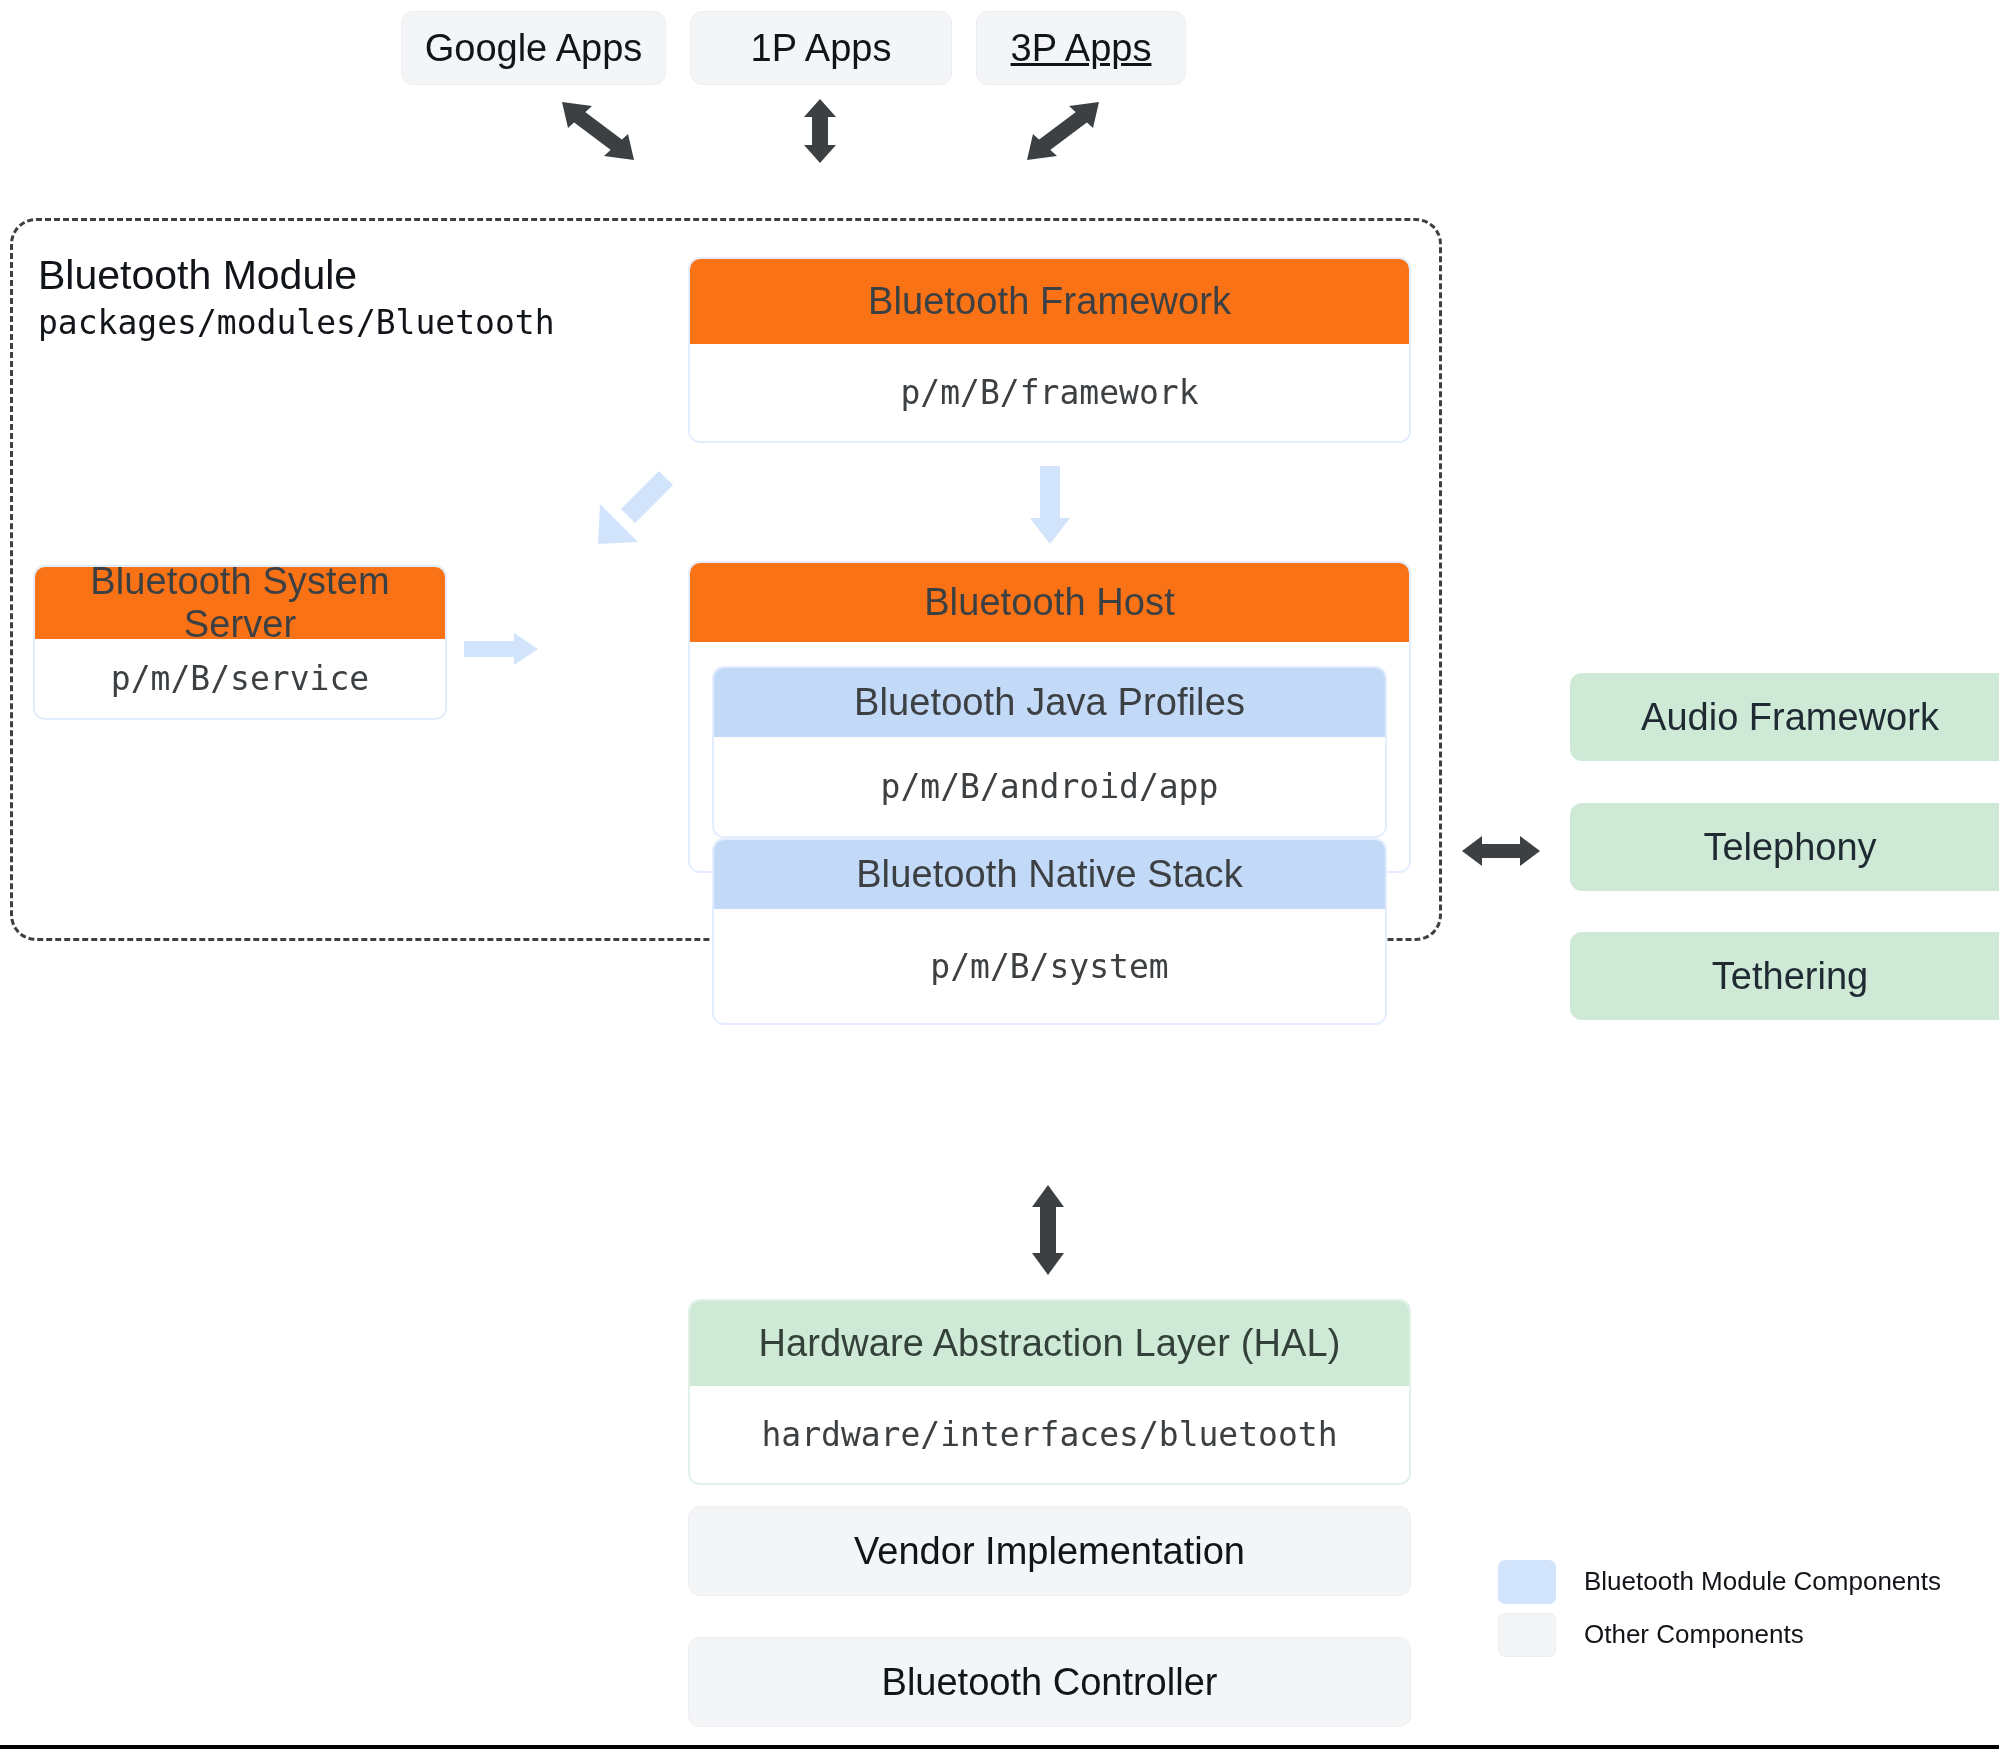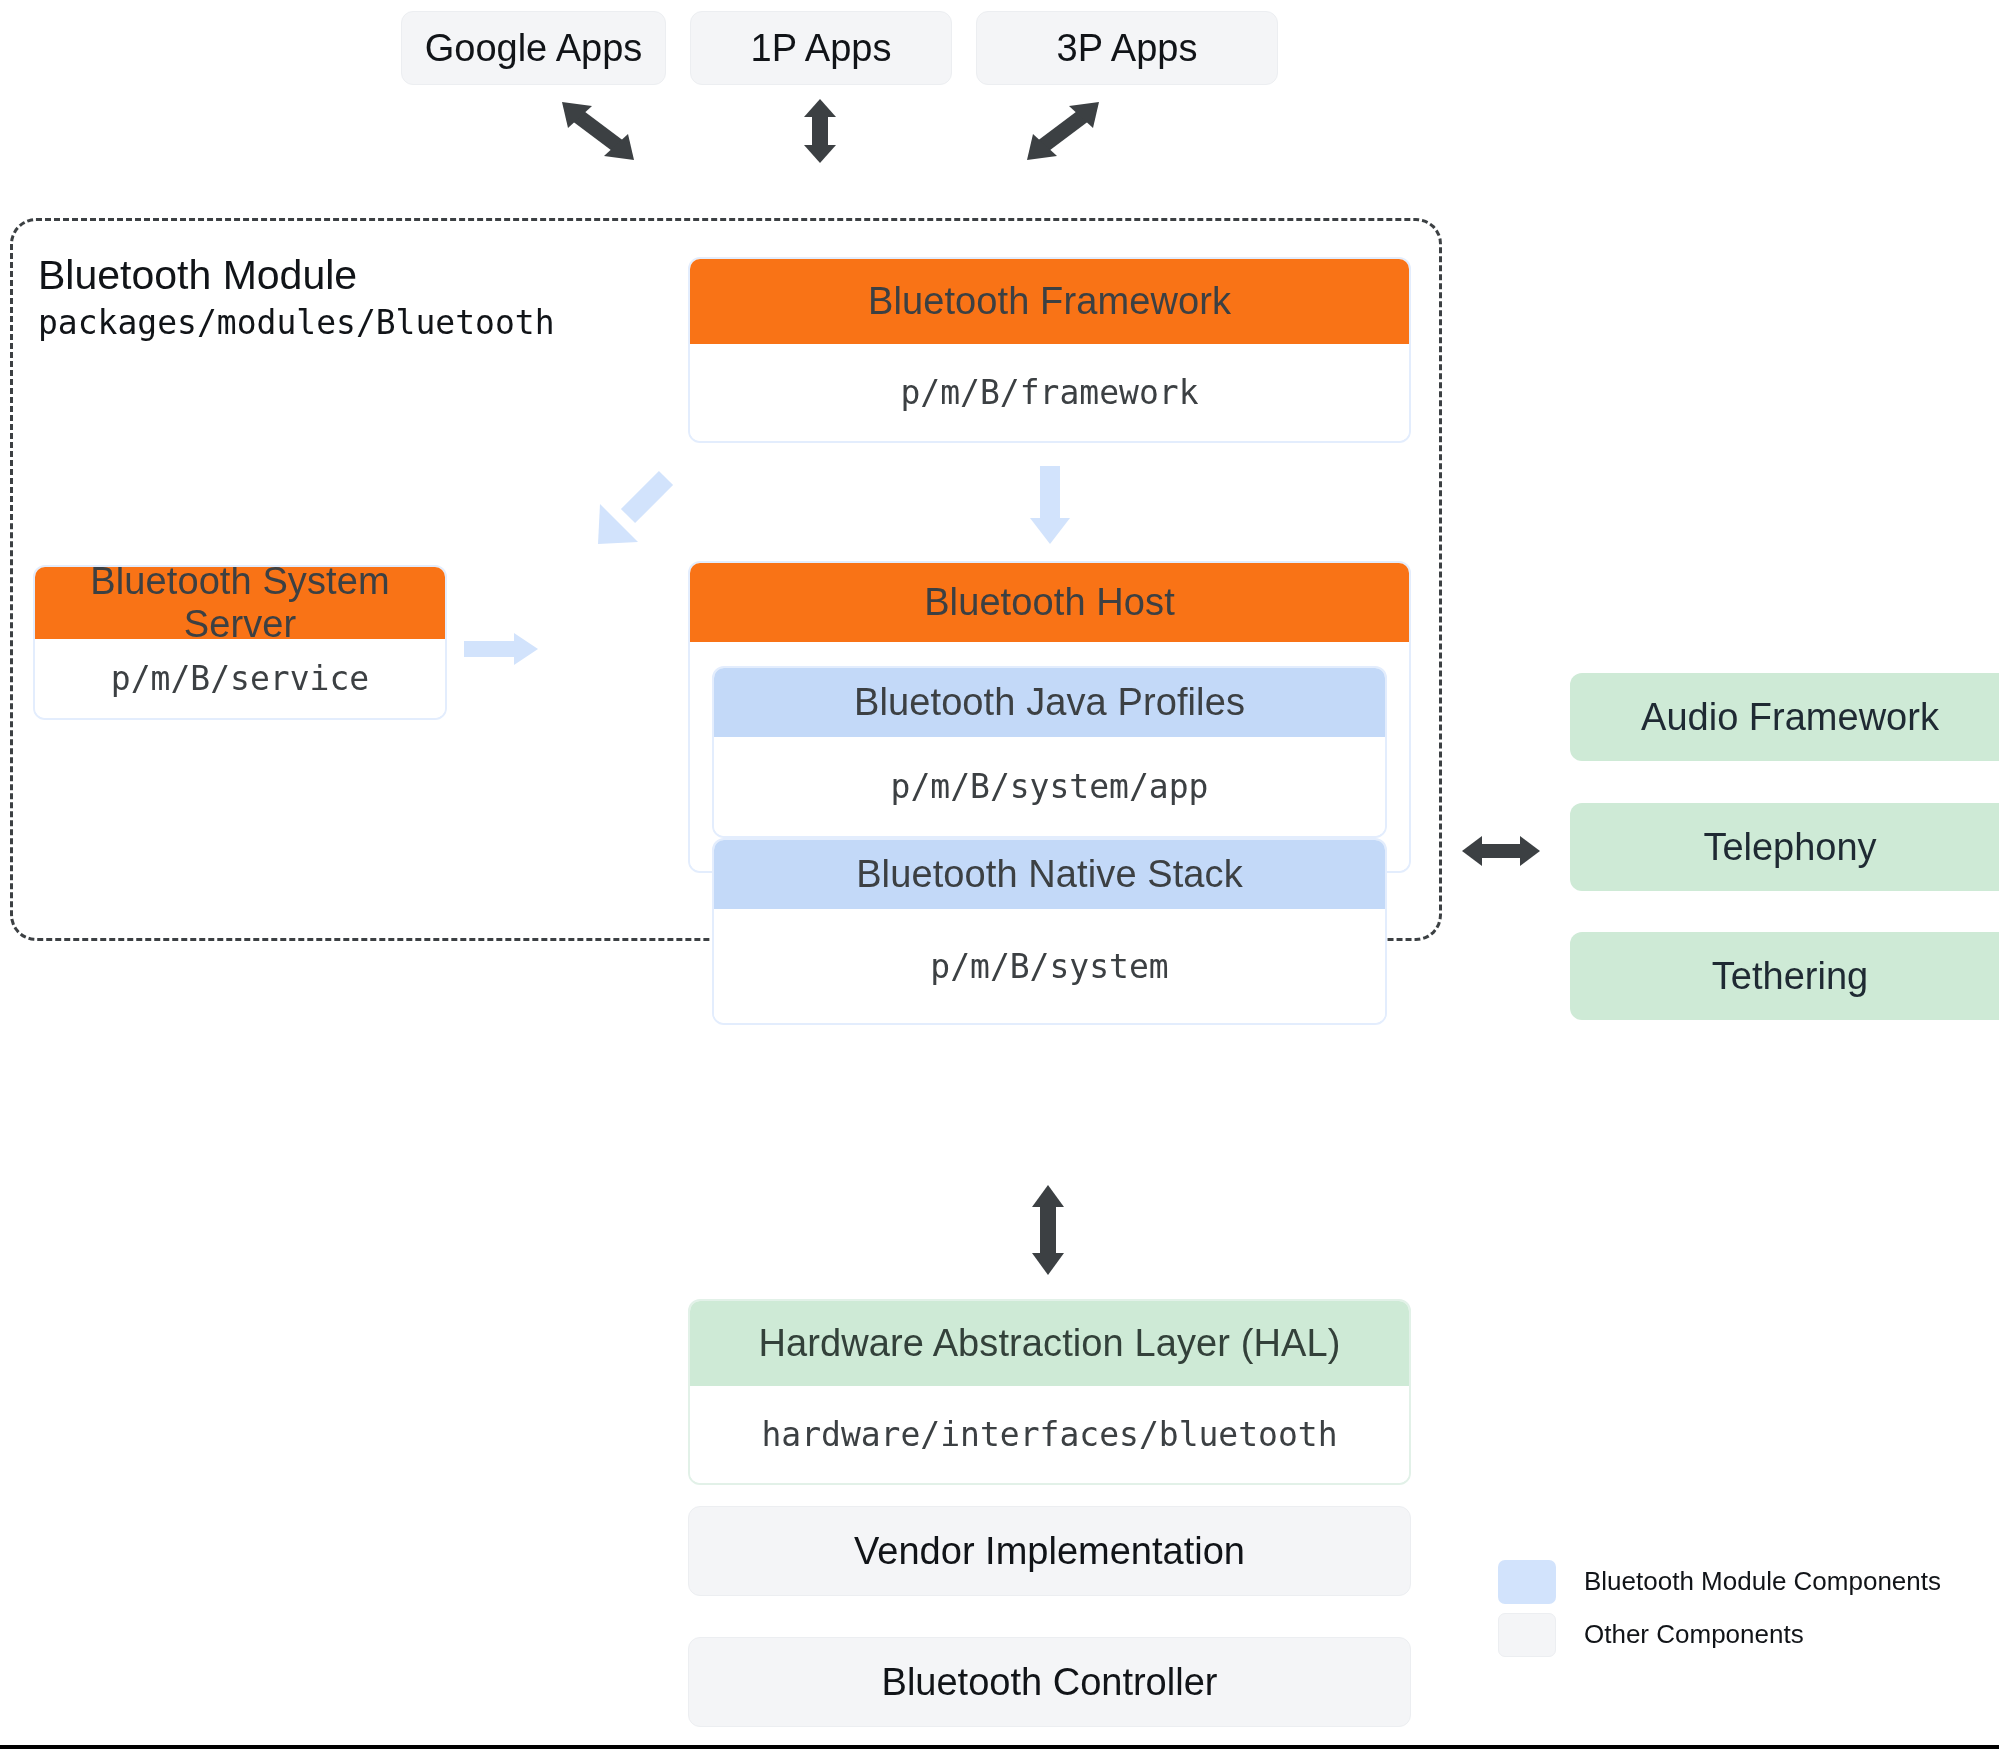--- a/index.html
+++ b/index.html
@@ -116,21 +116,21 @@
 <body>
 
 <div id="root">
 
   <div class="box grey-box" style="left:401px; top:11px; width:265px; height:74px;">
     <span>Google Apps</span>
   </div>
   <div class="box grey-box" style="left:690px; top:11px; width:262px; height:74px;">
     <span>1P Apps</span>
   </div>
-  <div class="box grey-box" style="left:976px; top:11px; width:302px; height:74px;">
+  <div class="box grey-box" style="left:976px; top:11px; width:210px; height:74px;text-decoration:underline;">
     <span>3P Apps</span>
   </div>
 
   <div class="arrow" style="left:558px; top:100px; width:80px; height:62px;">
     <svg width="80" height="62" viewBox="0 0 80 62">
       <g stroke="#3c4043" stroke-width="15" stroke-linecap="butt" fill="none">
         <line x1="16" y1="13" x2="64" y2="49"></line>
       </g>
       <polygon points="4,2 34,6 10,28" fill="#3c4043"></polygon>
       <polygon points="76,60 46,56 70,34" fill="#3c4043"></polygon>
@@ -192,21 +192,21 @@
     </svg>
   </div>
 
   <div class="card blue" style="left:688px; top:561px; width:723px; height:312px;">
     <div class="card-head" style="height:79px;">Bluetooth Host</div>
     <div class="card-body" style="display:block;"></div>
   </div>
 
   <div class="card blue-inner" style="left:712px; top:666px; width:675px; height:172px;">
     <div class="card-head" style="height:69px;">Bluetooth Java Profiles</div>
-    <div class="card-body">p/m/B/system/app</div>
+    <div class="card-body">p/m/B/android/app</div>
   </div>
 
   <div class="card blue-inner" style="left:712px; top:838px; width:675px; height:187px;">
     <div class="card-head" style="height:69px;">Bluetooth Native Stack</div>
     <div class="card-body">p/m/B/system</div>
   </div>
 
   <div style="position:absolute; left:688px; top:640px; width:723px; height:375px;
               background:#ffffff; border:2px solid #e3edfd; border-top:none;
               border-radius:0 0 12px 12px; z-index:-1;"></div>

